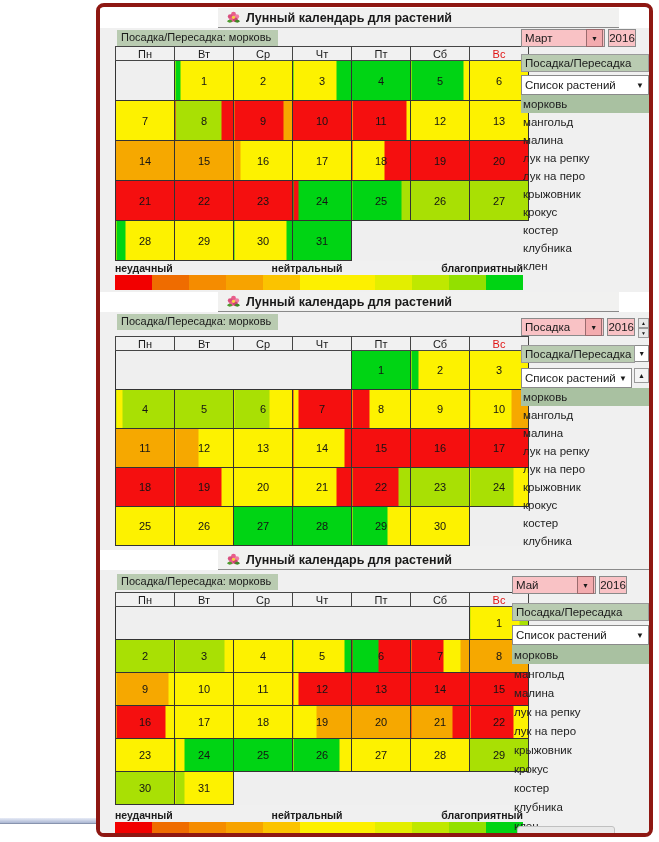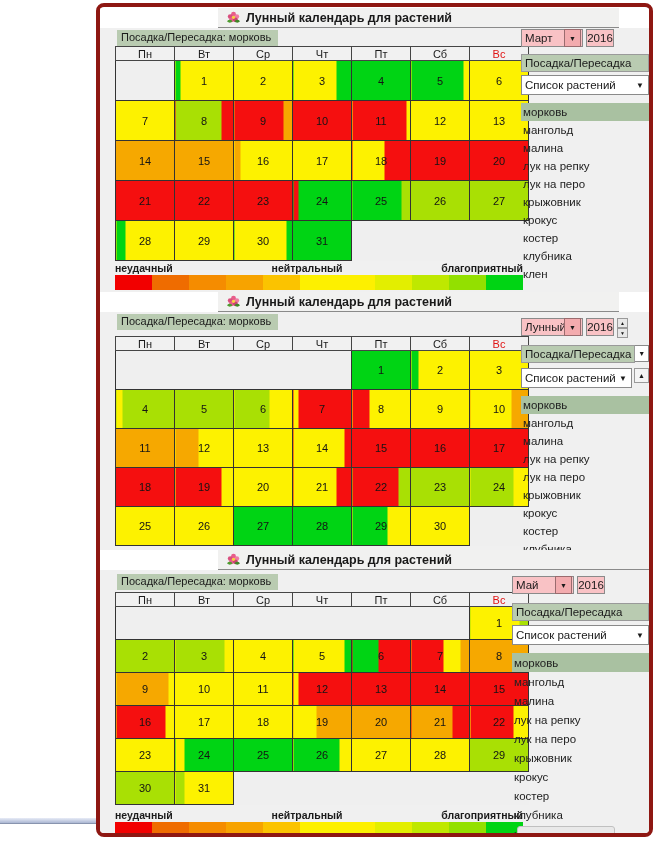--- a/index.html
+++ b/index.html
@@ -42,33 +42,33 @@
   .legend-labels{display:flex;justify-content:space-between;font-size:10.5px;font-weight:bold;height:13px;}
   .legend-bar{height:15px;border:0;}
   
   .sidebar{position:absolute;width:128px;display:flex;flex-direction:column;}
   .p0 .sidebar{left:421px;top:21px;} .p1 .sidebar{left:421px;top:26px;}
   .p2 .sidebar{left:412px;top:26px;width:137px;}
   .mrow{display:flex;gap:3px;height:18px;}
   .combo{display:flex;align-items:center;border:1px solid #8a8a8a;background:#fff;
          font-size:11.5px;height:18px;box-sizing:border-box;}
   .combo .lbl{flex:1;padding:0 3px;white-space:nowrap;overflow:hidden;}
-  .month{width:62px;background:#f9c2c5;}
+  .month{width:84px;background:#f9c2c5;}
   .month .btn{width:15px;height:16px;display:flex;align-items:center;justify-content:center;
               font-size:7px;border:1px solid #9a6b6e;background:#f3abae;margin-right:1px;}
   .year{width:28px;border:1px solid #8a8a8a;background:#f9c2c5;font-size:11.5px;
         display:flex;align-items:center;justify-content:center;box-sizing:border-box;}
   .spin{width:11px;display:flex;flex-direction:column;}
   .spin span{flex:1;font-size:5px;line-height:8px;text-align:center;border:1px solid #9a9a9a;background:#e8e8e8;}
   .pprow{display:flex;height:17px;}
   .pp{flex:1;background:#b9cbb1;border:1px solid #9a9a9a;font-size:11.5px;display:flex;
       align-items:center;padding:8px 3px;white-space:nowrap;box-sizing:border-box;}
   .pp-arrow{width:16px;border:1px solid #8a8a8a;border-left:none;background:#fff;
             display:flex;align-items:center;justify-content:center;font-size:7px;box-sizing:border-box;}
-  .sprow{display:flex;gap:2px;height:28px;}
+  .sprow{display:flex;gap:2px;height:20px;}
   .sp{flex:1;height:20px;}
   .sp .arr{font-size:8px;padding-right:4px;}
   .scrollbtn{width:13px;height:13px;border:1px solid #9a9a9a;background:#f4f4f4;
              display:flex;align-items:center;justify-content:center;font-size:7px;}
   ul.plants{list-style:none;margin:0;padding:0;font-size:11.5px;color:#222;}
   .p0 .plants li,.p1 .plants li{height:18px;display:flex;align-items:center;padding-left:2px;}
   .p2 .plants li{height:19px;display:flex;align-items:center;padding-left:2px;}
   .plants li.sel{background:#a9c1a1;}
   .plants li.sel span{padding-right:20px;}
   .m7{margin-top:7px;} .m9{margin-top:9px;} .m4{margin-top:4px;} .m6{margin-top:6px;}
@@ -286,21 +286,21 @@
               <td style="background: linear-gradient(90deg, rgb(0, 212, 20) 0%, rgb(0, 212, 20) 60%, rgb(253, 242, 0) 60%, rgb(253, 242, 0) 100%);">29</td>
               <td style="background: rgb(253, 242, 0);">30</td>
               <td colspan="1" class="empty tail"></td>
             </tr>
           </tbody>
         </table>
 
       <aside class="sidebar">
         <div class="mrow">
           <div class="combo month">
-            <span class="lbl">Лунный</span>
+            <span class="lbl">Посадка</span>
             <span class="btn">▼</span>
           </div>
           <div class="year">2016</div>
           <div class="spin">
             <span>▲</span>
             <span>▼</span>
           </div>
         </div>
         <div class="pprow m9">
           <div class="pp">Посадка/Пересадка</div>

